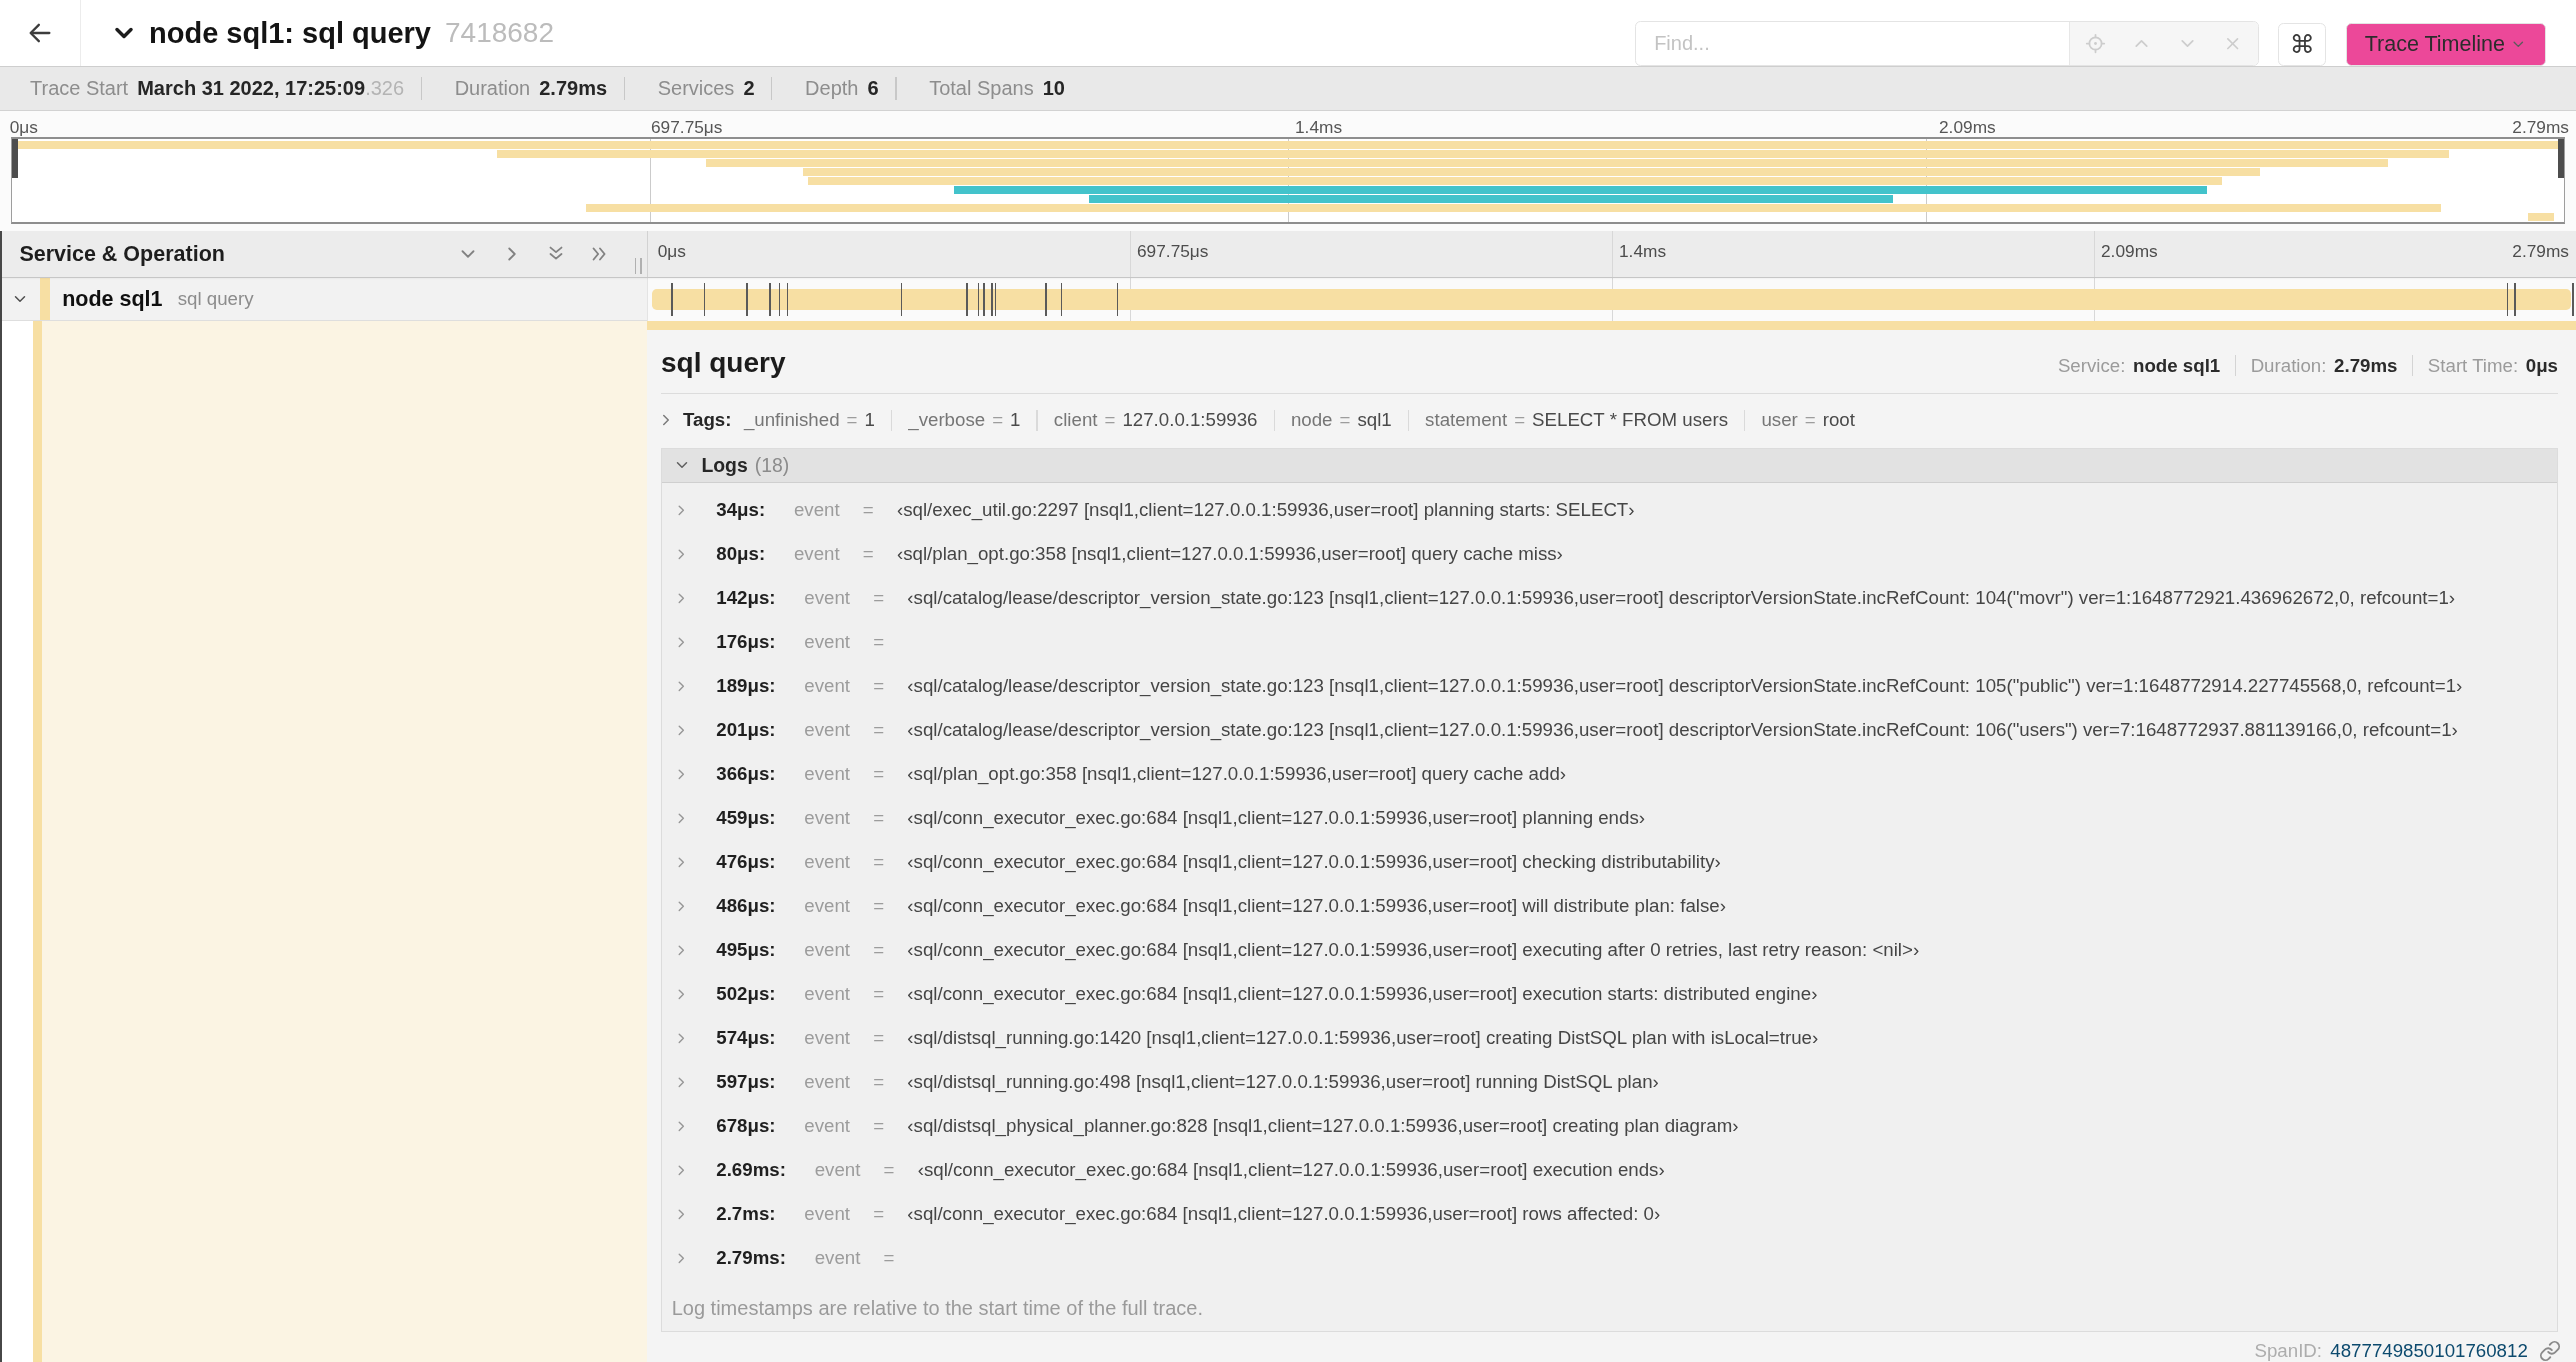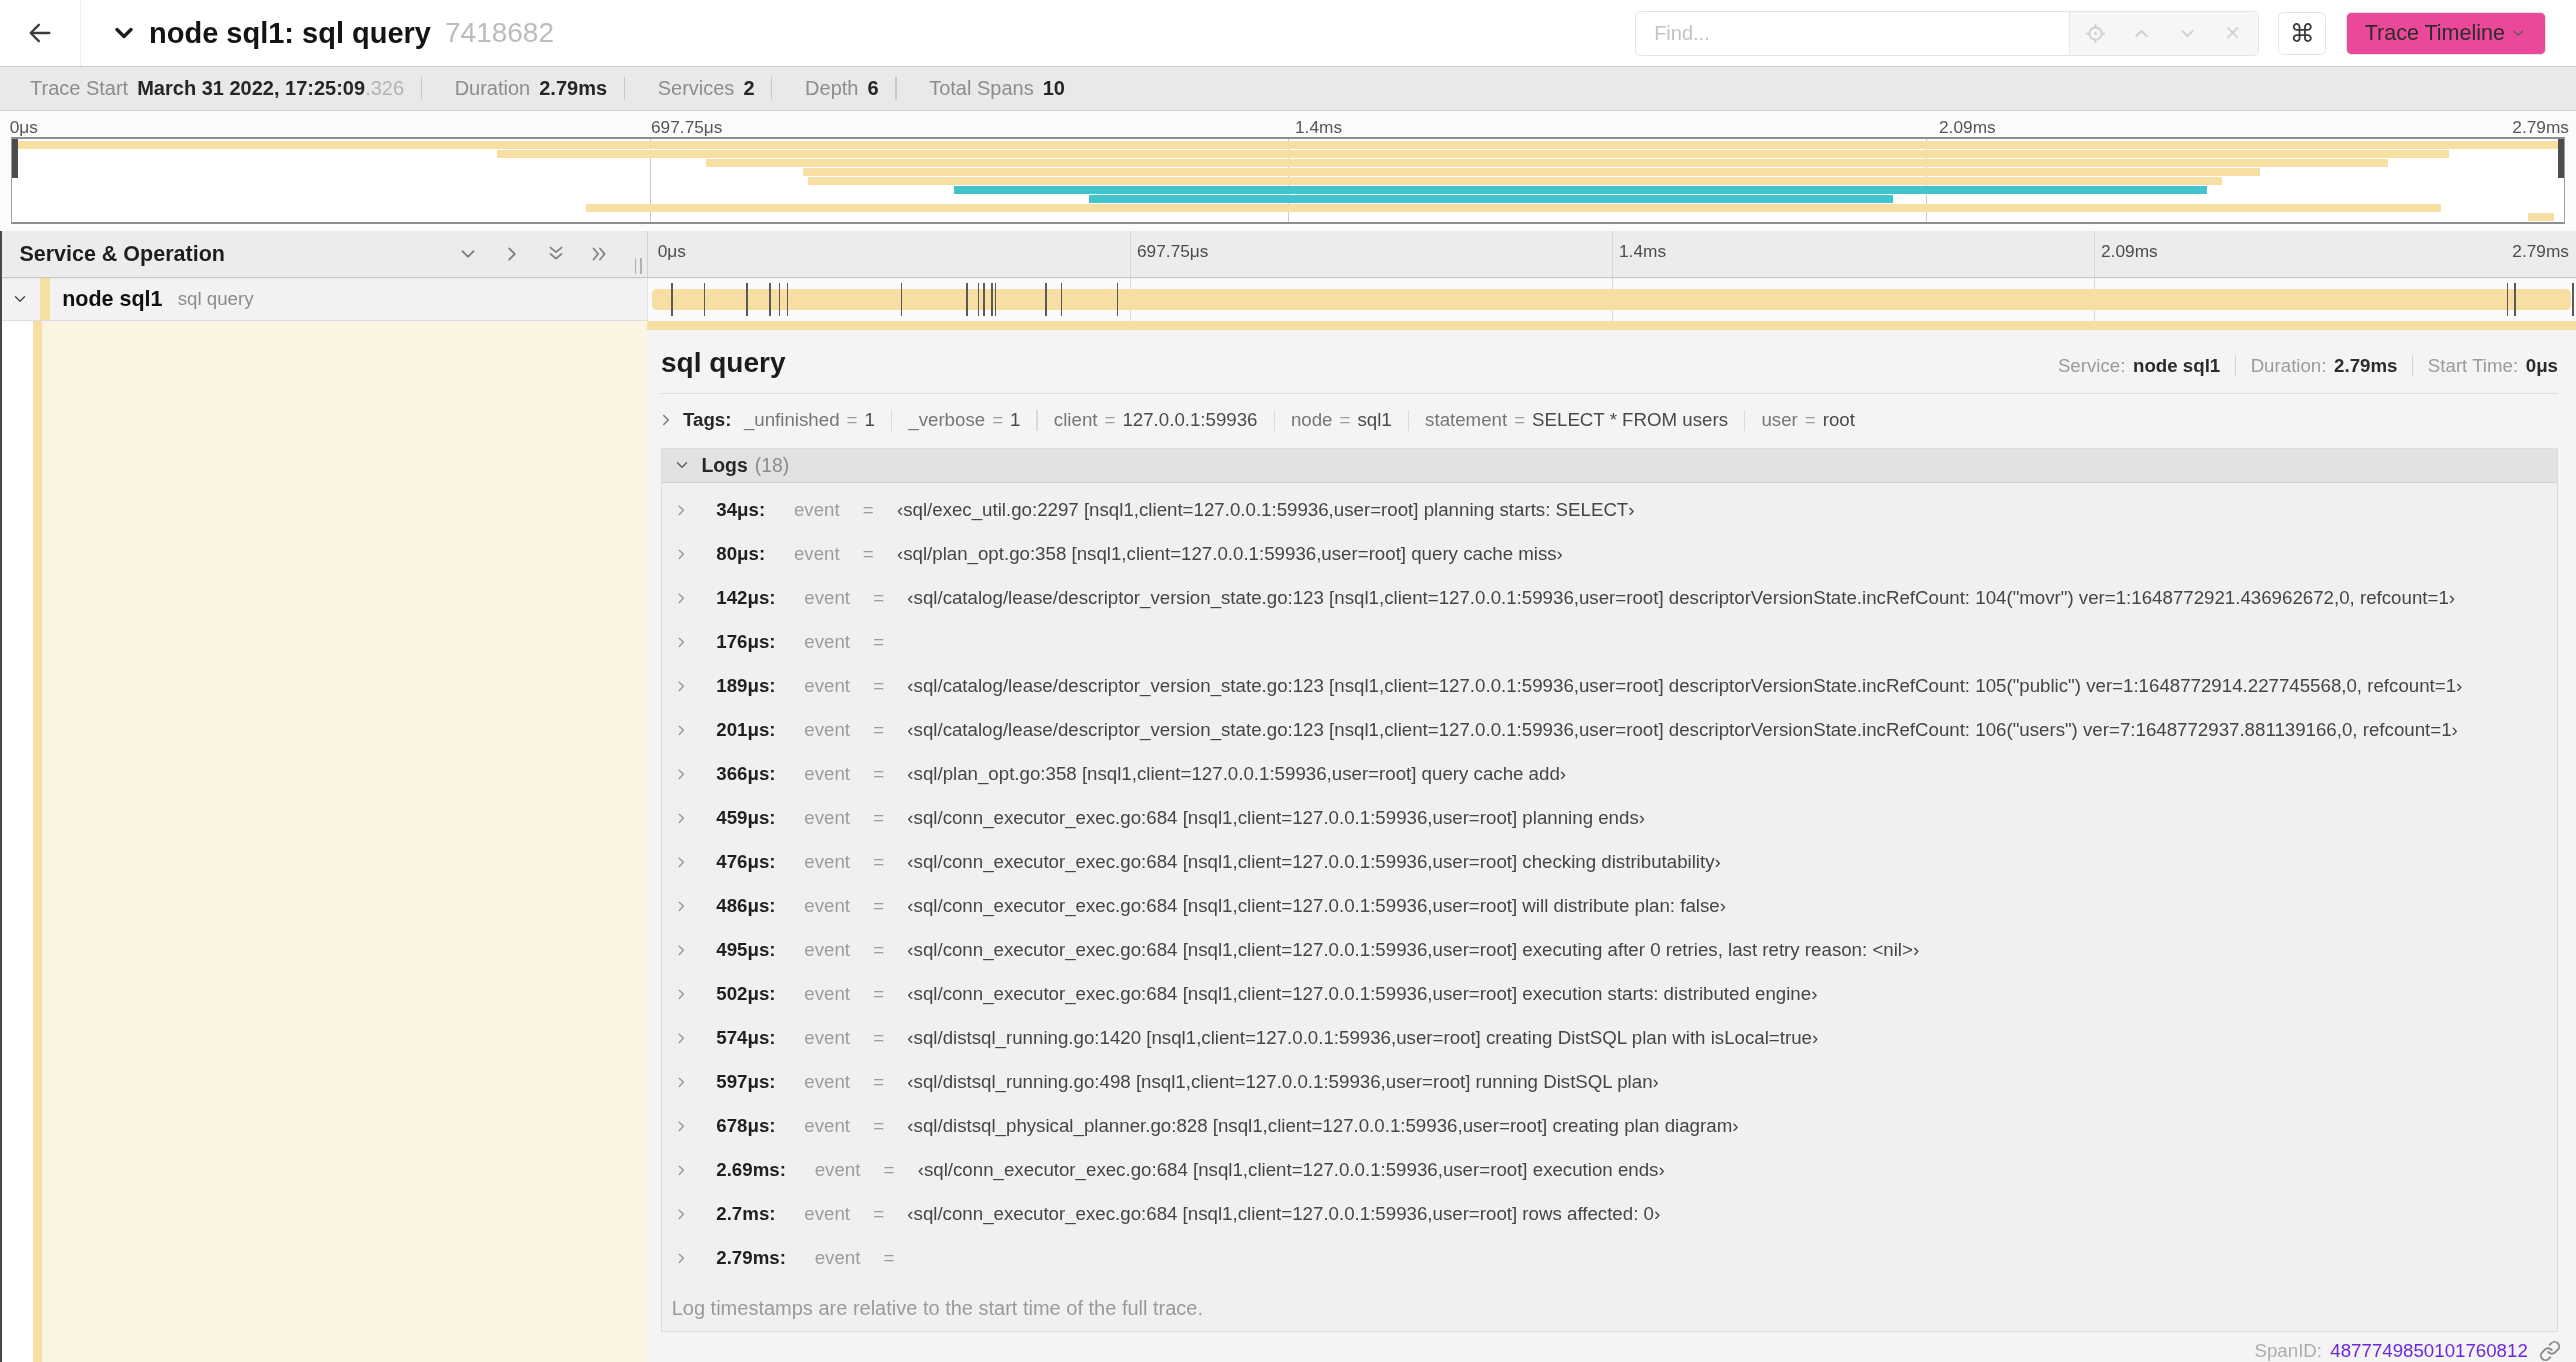--- a/index.html
+++ b/index.html
@@ -7,21 +7,21 @@
   svg{display:block;}
   .ic{stroke:currentColor;fill:none;stroke-width:2;stroke-linecap:round;stroke-linejoin:round;}
 
   
   .topbar{height:66px;display:flex;align-items:center;position:relative;background:#fff;}
   .back-btn{width:80px;height:66px;display:flex;align-items:center;justify-content:center;
     border-right:1.4px solid #ececec;color:#3c3c3c;cursor:pointer;}
   .title-chev{color:#1d1d1d;margin:0 11px 0 29px;}
   .trace-title{font-size:29px;font-weight:bold;color:#141414;}
   .trace-id{font-size:28px;color:#bcbcbc;margin-left:14px;}
-  .topbar-right{position:absolute;right:30.5px;top:0;height:66px;display:flex;align-items:center;gap:19.4px;}
+  .topbar-right{position:absolute;right:30.5px;top:0;height:66px;display:flex;align-items:flex-end;gap:19.4px;}
   .find-group{display:flex;align-items:stretch;height:43px;border:1.4px solid #e4e4e4;border-radius:5.5px;overflow:hidden;background:#fff;}
   .find-input{width:415px;border:none;outline:none;background:transparent;padding:0 0 0 18px;
     font-family:inherit;font-size:20px;color:#444;}
   .find-input::placeholder{color:#c3c3c3;}
   .find-tools{display:flex;align-items:center;background:#f6f6f6;border-left:1.4px solid #e7e7e7;
     padding:0 15.2px;gap:25px;color:#cdcdcd;}
   .sq-btn{height:43px;width:48px;border:1.4px solid #e4e4e4;border-radius:5.5px;background:#fff;
     display:flex;align-items:center;justify-content:center;font-size:25px;color:#3a3a3a;cursor:pointer;}
   .view-btn{height:43px;border:1.4px solid #e4e4e4;border-radius:5.5px;background:#ec4899;display:flex;
     align-items:center;padding:0 18px;gap:5px;font-size:21.5px;color:#2c2c2c;cursor:pointer;}
@@ -106,21 +106,21 @@
   .log-row{height:44px;display:flex;align-items:center;font-size:18.7px;cursor:pointer;gap:17px;}
   .log-row .chev{color:#969696;margin:0 9.7px 0 5.5px;flex:none;}
   .log-time{font-weight:bold;color:#1f1f1f;margin-right:11.8px;white-space:nowrap;}
   .log-key{color:#9c9c9c;margin-right:6.2px;}
   .log-eq{color:#9c9c9c;margin-right:6.2px;}
   .log-val{color:#454545;white-space:nowrap;}
   .logs-footer{font-size:20px;color:#9a9a9a;padding:16.6px 0 11px 9.7px;}
   .spanid-row{margin-top:auto;height:39px;display:flex;align-items:center;justify-content:flex-end;
     padding-right:15.2px;font-size:18.7px;flex:none;}
   .spanid-label{color:#adadad;margin-right:8.3px;}
-  .spanid-value{color:#6d28d9;}
+  .spanid-value{color:#0c4a6e;}
   .link-ic{color:#8a8a8a;margin-left:11px;cursor:pointer;}
 </style>
 </head>
 <body>
 
 <header class="topbar">
   <div class="back-btn">
     <span>
       <svg class="ic" width="28" height="28" viewBox="0 0 24 24">
           <line x1="20" y1="12" x2="5" y2="12"></line>

